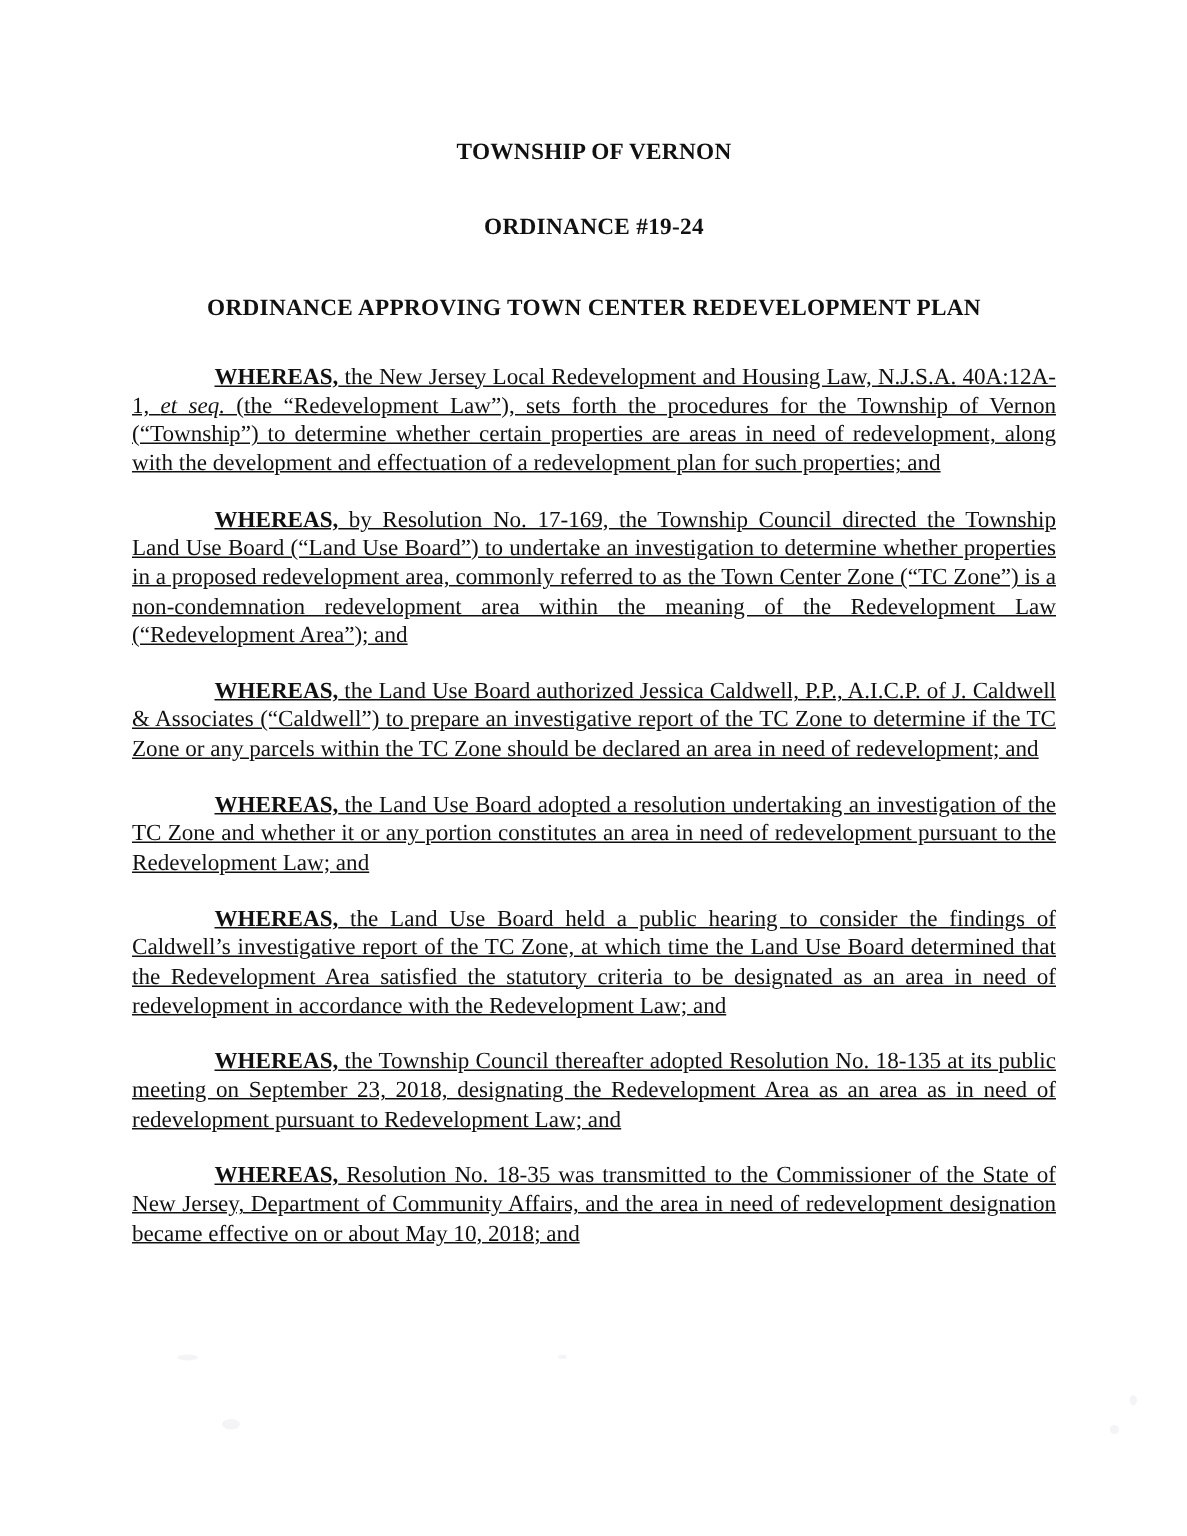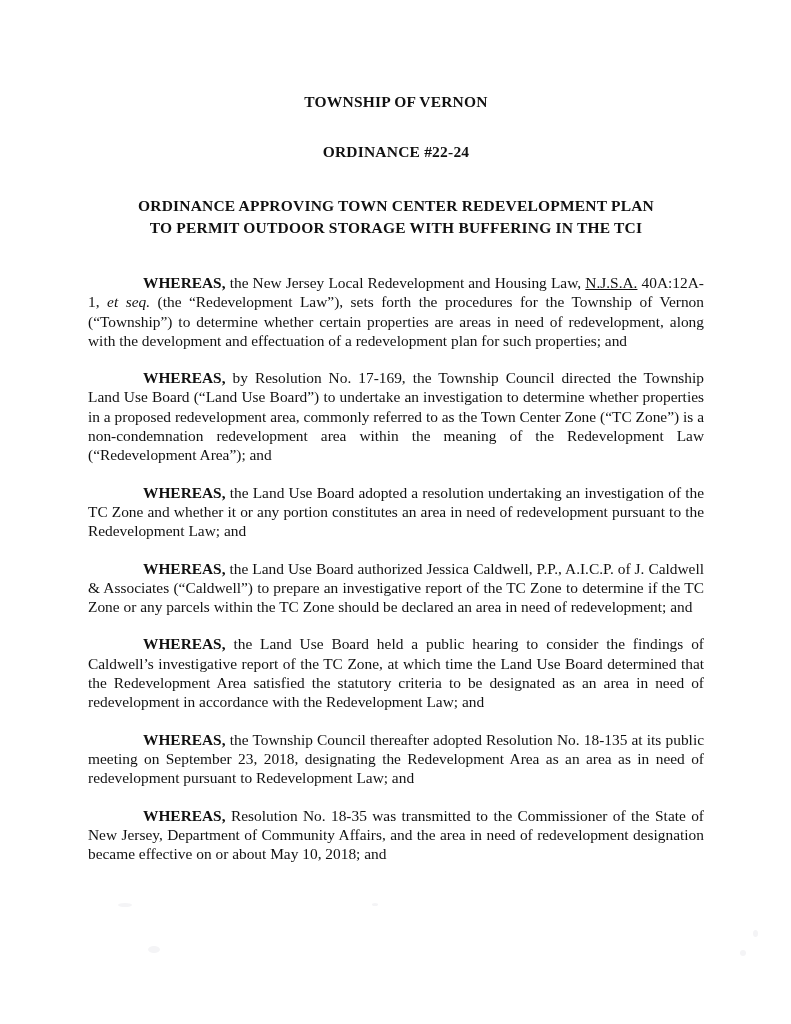--- a/index.html
+++ b/index.html
@@ -52,21 +52,22 @@
     line-height: 21.5px;
   }
   .heading-title .tline {
     display: block;
     white-space: nowrap;
     font-family: Liberation Serif, serif;
   }
 
   
   .body-block {
-    margin-top: 35px;
+    margin-top: 25px;
+    text-decoration: underline;
   }
 
   p.clause {
     margin: 0 0 18px 0;
     font-size: 15.4px;
     line-height: 19.3px;
     text-align: justify;
     text-indent: 55px;
     hyphens: none;
   }
@@ -103,33 +104,32 @@
 </head>
 <body>
 
 <div class="page">
 
   <div class="content">
 
     <div class="doc-heading">
       <div class="heading-township">TOWNSHIP OF VERNON</div>
 
-      <div class="heading-ordinance-no">ORDINANCE #22-24</div>
+      <div class="heading-ordinance-no">ORDINANCE #19-24</div>
 
       <div class="heading-title">
         <span class="tline">ORDINANCE APPROVING TOWN CENTER REDEVELOPMENT PLAN</span>
-        <span class="tline">TO PERMIT OUTDOOR STORAGE WITH BUFFERING IN THE TCI</span>
       </div>
     </div>
 
     <div class="body-block" id="clause-container">
         <p class="clause"><span class="lead">WHEREAS,</span><span> the New Jersey Local Redevelopment and Housing Law, </span><span class="uline">N.J.S.A.</span><span> 40A:12A-1, </span><span class="ital">et seq.</span><span> (the “Redevelopment Law”), sets forth the procedures for the Township of Vernon (“Township”) to determine whether certain properties are areas in need of redevelopment, along with the development and effectuation of a redevelopment plan for such properties; and</span></p>
         <p class="clause"><span class="lead">WHEREAS,</span><span> by Resolution No. 17-169, the Township Council directed the Township Land Use Board (“Land Use Board”) to undertake an investigation to determine whether properties in a proposed redevelopment area, commonly referred to as the Town Center Zone (“TC Zone”) is a non-condemnation redevelopment area within the meaning of the Redevelopment Law (“Redevelopment Area”); and</span></p>
+        <p class="clause"><span class="lead">WHEREAS,</span><span> the Land Use Board authorized Jessica Caldwell, P.P., A.I.C.P. of J. Caldwell &amp; Associates (“Caldwell”) to prepare an investigative report of the TC Zone to determine if the TC Zone or any parcels within the TC Zone should be declared an area in need of redevelopment; and</span></p>
         <p class="clause"><span class="lead">WHEREAS,</span><span> the Land Use Board adopted a resolution undertaking an investigation of the TC Zone and whether it or any portion constitutes an area in need of redevelopment pursuant to the Redevelopment Law; and</span></p>
-        <p class="clause"><span class="lead">WHEREAS,</span><span> the Land Use Board authorized Jessica Caldwell, P.P., A.I.C.P. of J. Caldwell &amp; Associates (“Caldwell”) to prepare an investigative report of the TC Zone to determine if the TC Zone or any parcels within the TC Zone should be declared an area in need of redevelopment; and</span></p>
         <p class="clause"><span class="lead">WHEREAS,</span><span> the Land Use Board held a public hearing to consider the findings of Caldwell’s investigative report of the TC Zone, at which time the Land Use Board determined that the Redevelopment Area satisfied the statutory criteria to be designated as an area in need of redevelopment in accordance with the Redevelopment Law; and</span></p>
         <p class="clause"><span class="lead">WHEREAS,</span><span> the Township Council thereafter adopted Resolution No. 18-135 at its public meeting on September 23, 2018, designating the Redevelopment Area as an area as in need of redevelopment pursuant to Redevelopment Law; and</span></p>
         <p class="clause"><span class="lead">WHEREAS,</span><span> Resolution No. 18-35 was transmitted to the Commissioner of the State of New Jersey, Department of Community Affairs, and the area in need of redevelopment designation became effective on or about May 10, 2018; and</span></p>
       </div>
 
   </div>
 
   <span class="speckle sp1"></span>
   <span class="speckle sp2"></span>
   <span class="speckle sp3"></span>

